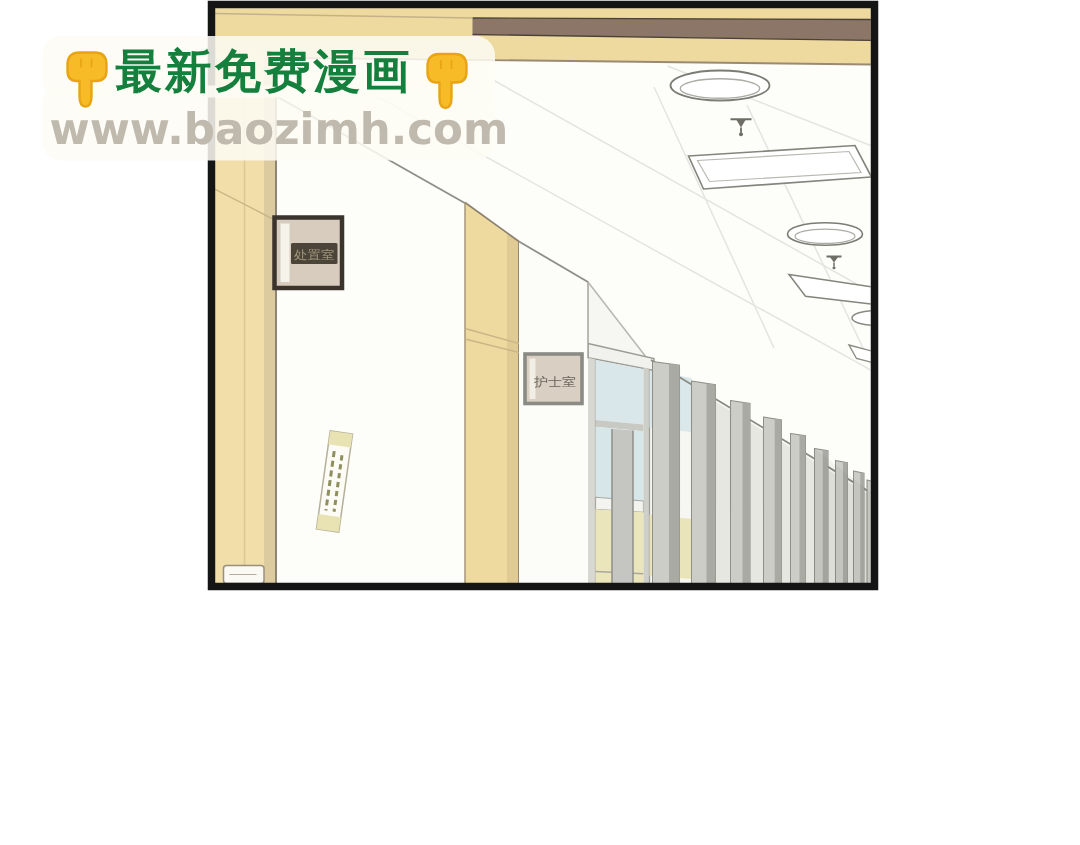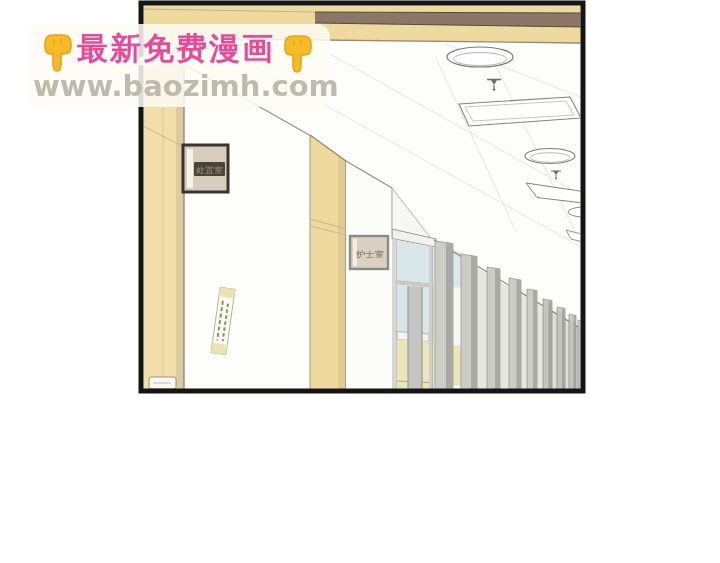--- a/index.html
+++ b/index.html
@@ -6,21 +6,21 @@
   #stage{position:relative;width:720px;height:563px;background:#ffffff;overflow:hidden;
          font-family:"DejaVu Sans","Liberation Sans",sans-serif;}
   #panel-wrap{position:absolute;left:0;top:0;width:644px;height:563px;}
   #panel-wrap svg{display:block;}
   
   .wm{position:absolute;left:28px;top:24px;width:302px;height:84px;z-index:5;}
   .wm-band{position:absolute;left:0;width:302px;background:rgba(253,251,245,0.86);border-radius:13px;}
   .wm-band1{top:0;height:41px;}
   .wm-band2{top:33px;height:50px;}
   .wm-title{position:absolute;left:49px;top:7px;font-size:31px;font-weight:bold;
-            color:#ec4899;letter-spacing:2px;white-space:nowrap;line-height:34px;}
+            color:#15803d;letter-spacing:2px;white-space:nowrap;line-height:34px;}
   .wm-url{position:absolute;left:5px;top:45px;font-size:29px;font-weight:600;
           color:#bfb9ae;letter-spacing:0px;white-space:nowrap;line-height:34px;text-align:right;}
   .wm-finger{position:absolute;width:34px;height:42px;top:7px;}
   .wm-finger.f1{left:12px;}
   .wm-finger.f2{left:252px;top:8px;}
 </style>
 </head>
 <body>
 
 <div id="stage">

